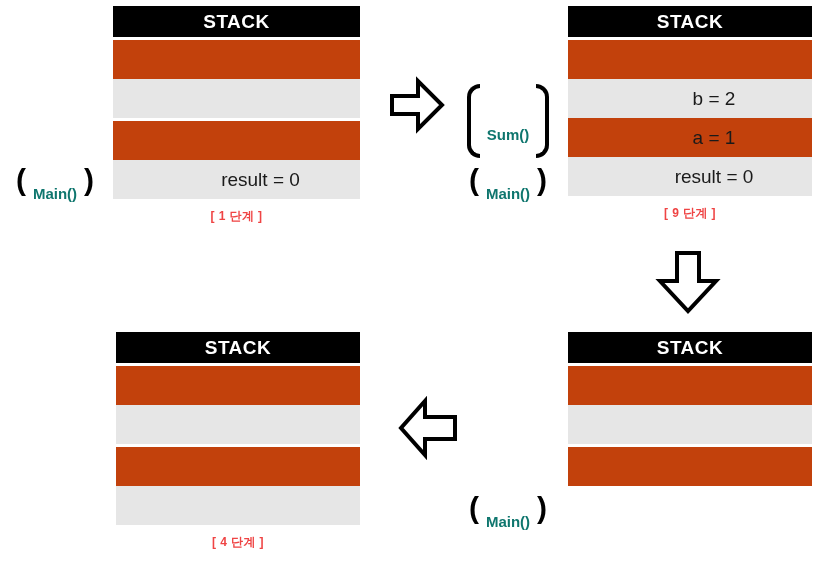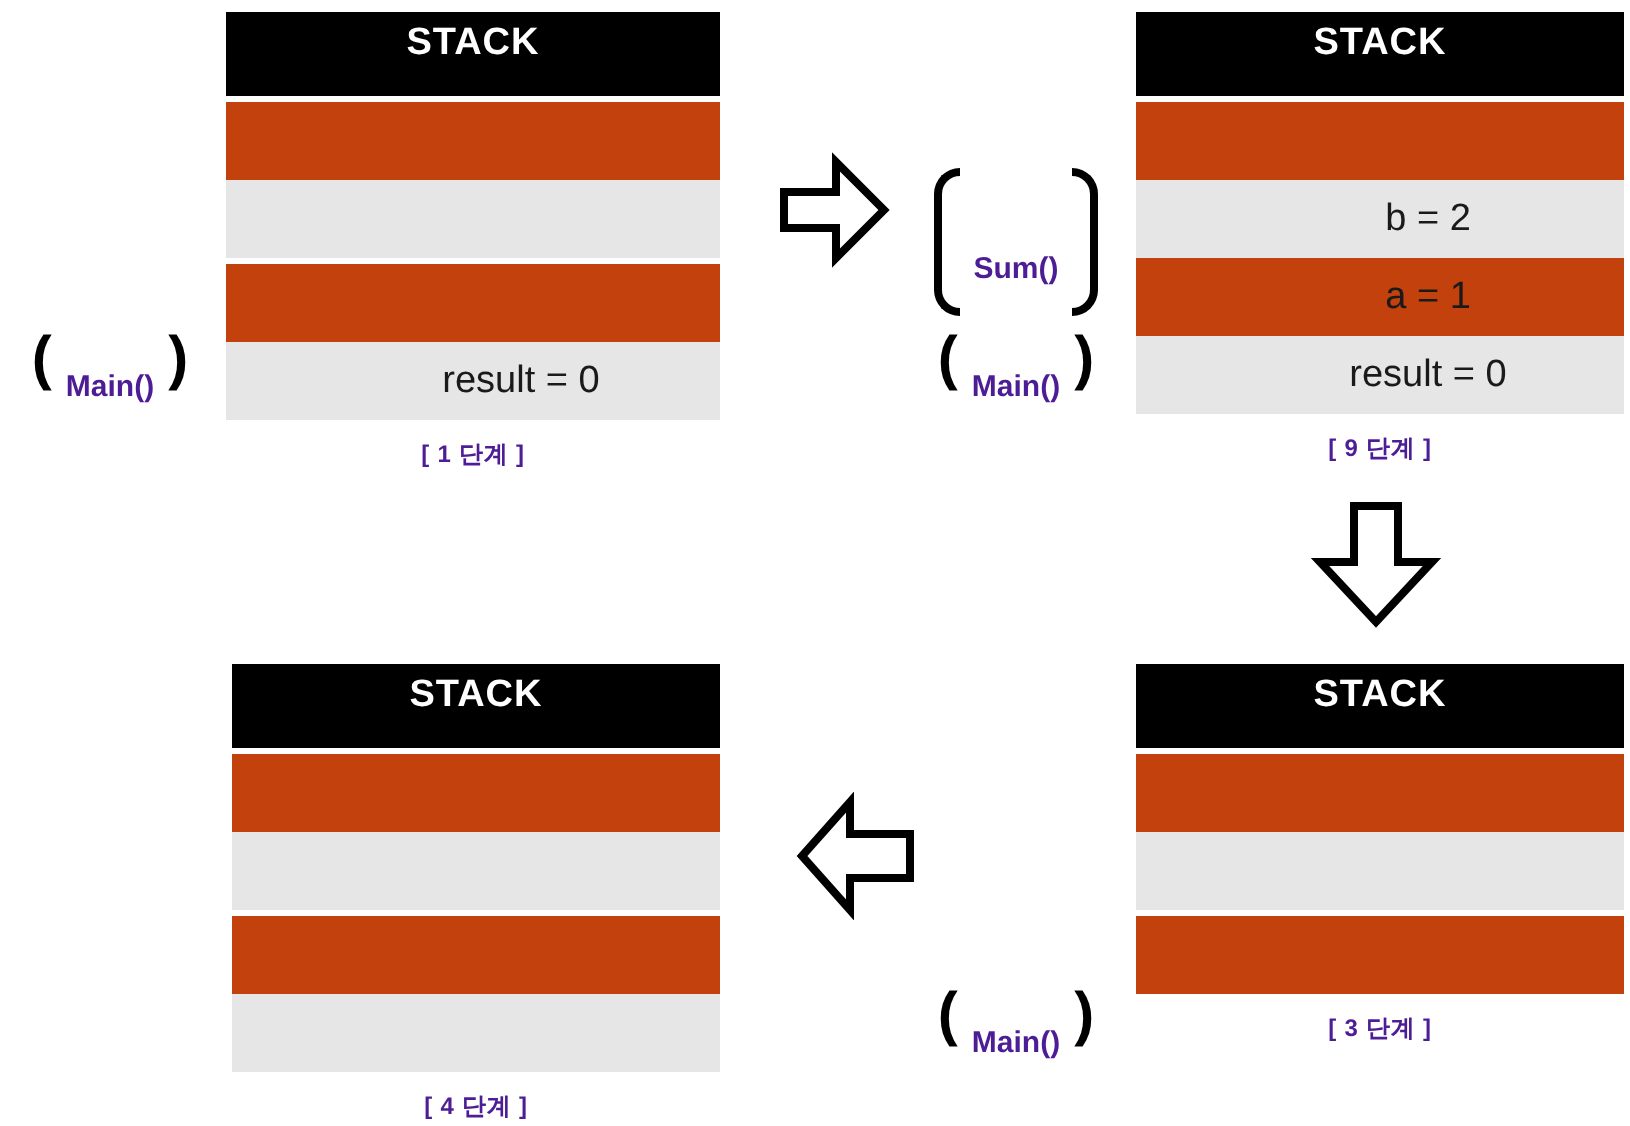--- a/index.html
+++ b/index.html
@@ -24,21 +24,21 @@
     width: 100%;
     box-sizing: border-box;
   }
   .stack-header {
     background: #000000;
     color: #ffffff;
     font-size: 19px;
     font-weight: bold;
     text-align: center;
     line-height: 31px;
-    height: 42px;
+    height: 31px;
     letter-spacing: 0.5px;
   }
   .stack-row {
     height: 39px;
     line-height: 39px;
     text-align: center;
     font-size: 19px;
     color: #1a1a1a;
     white-space: nowrap;
     overflow: hidden;
@@ -46,21 +46,21 @@
   }
   .stack-row.shade-dark  { background: #c2410c; }
   .stack-row.shade-light { background: #e6e6e6; }
   .stack-row.spacer-gap  { margin-top: 3px; }
 
   .stack-caption {
     margin-top: 9px;
     text-align: center;
     font-size: 12px;
     font-weight: bold;
-    color: #4c1d95;
+    color: #ef4444;
     letter-spacing: 0.4px;
   }
 
   
   .frame-label {
     position: absolute;
     display: flex;
     align-items: center;
     justify-content: center;
     color: #111111;
@@ -68,21 +68,21 @@
   }
   .frame-label .bracket {
     font-weight: bold;
     color: #000000;
     line-height: 1;
     display: inline-block;
   }
   .frame-label .frame-name {
     font-size: 15px;
     font-weight: bold;
-    color: #4c1d95;
+    color: #0f766e;
     padding: 0 7px;
     white-space: nowrap;
     margin-top: 27px;
   }
   .frame-single .bracket { font-size: 30px; }
   .frame-tall  { }
   .frame-tall .tall-bracket {
     width: 13px;
     height: 74px;
     position: relative;
@@ -160,21 +160,20 @@
   </svg>
 </div>
 
 <div class="stack-figure" style="left:568px; top:332px; width:244px;">
   <div class="stack-box">
     <div class="stack-header">STACK</div>
     <div class="stack-row shade-dark spacer-gap"></div>
     <div class="stack-row shade-light"></div>
     <div class="stack-row shade-dark spacer-gap"></div>
   </div>
-  <div class="stack-caption">[ 3 단계 ]</div>
 </div>
 
 <div class="frame-label frame-single" style="left:452px; top:488px; width:112px; height:39px;">
   <span class="bracket">(</span>
   <span class="frame-name">Main()</span>
   <span class="bracket">)</span>
 </div>
 
 <div class="arrow" style="left:396px; top:396px;">
   <svg width="64" height="64" viewBox="0 0 64 64" aria-hidden="true">

